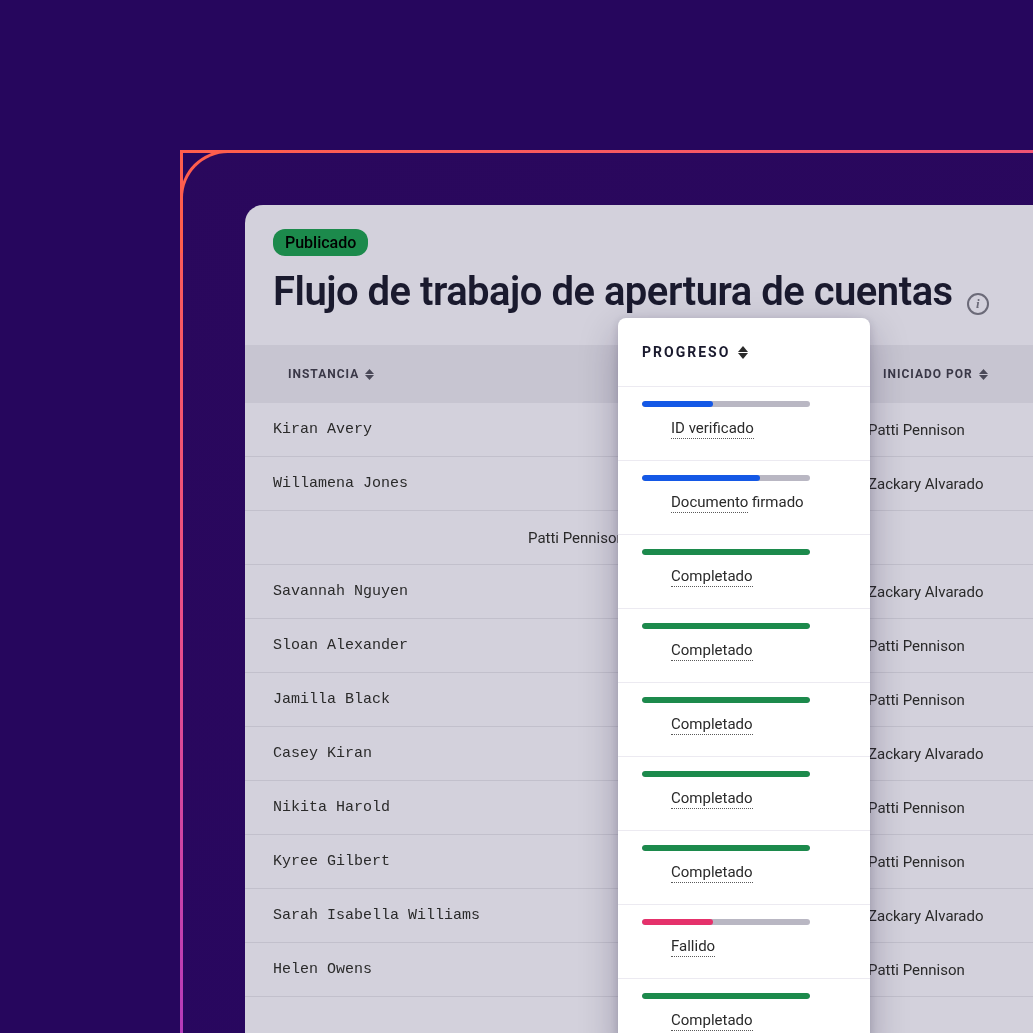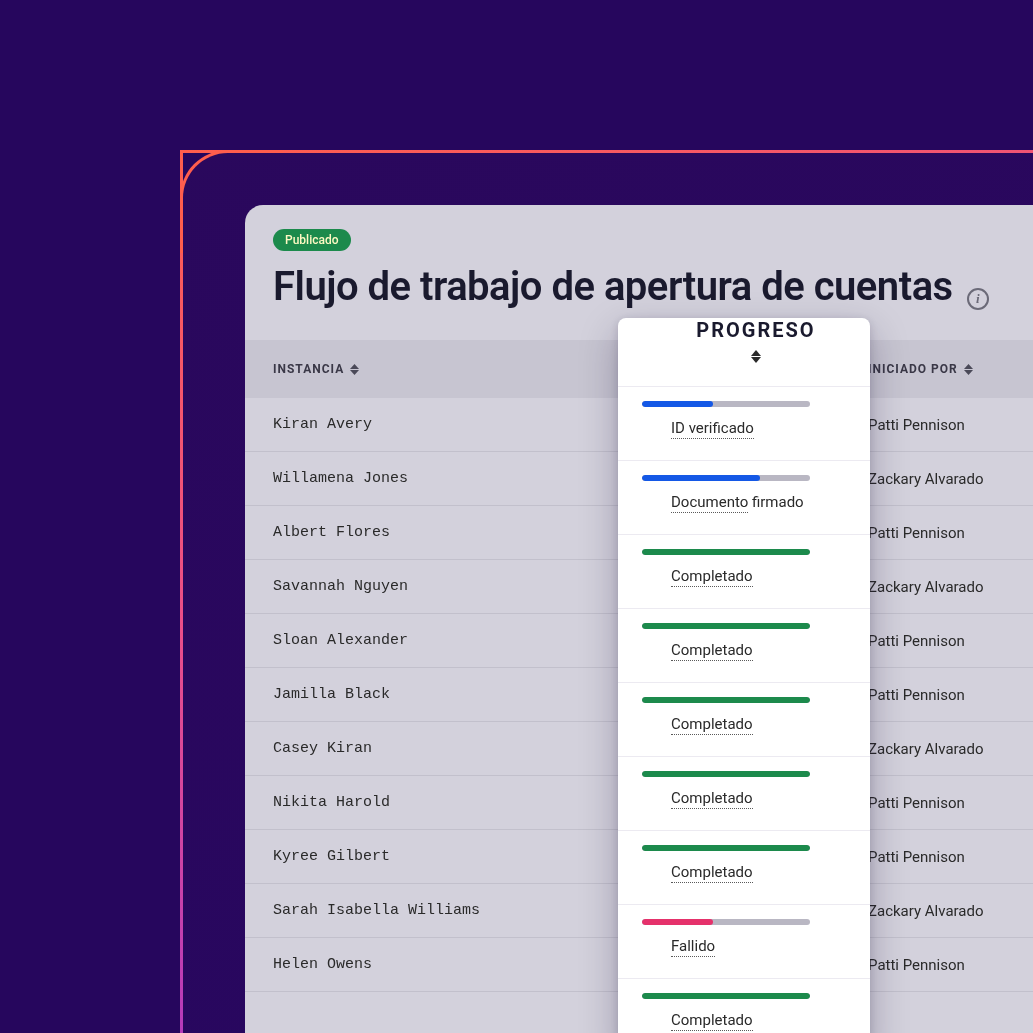--- a/index.html
+++ b/index.html
@@ -49,22 +49,22 @@
   background: #d3d1dc;
   border-top-left-radius: 18px;
   overflow: visible;
 }
 .panel-header {
   padding: 24px 28px 30px 28px;
 }
 .badge {
   display: inline-block;
   background: #1c8a4c;
-  color: #fef9c3;
-  font-size: 12px;
+  color: #000000;
+  font-size: 16px;
   font-weight: 500;
   padding: 4px 12px;
   border-radius: 12px;
   margin-bottom: 12px;
 }
 .title-row {
   display: flex;
   align-items: flex-end;
   gap: 14px;
 }
@@ -108,21 +108,21 @@
   color: #3a3847;
   text-transform: uppercase;
 }
 .sort-icon {
   display: inline-flex;
   flex-direction: column;
   gap: 1px;
   line-height: 0;
 }
 .sort-icon svg { display: block; }
-.col-instance { width: 340px; }
+.col-instance { width: 340px; margin-left: 15px; }
 .col-progress { width: 255px; }
 .col-initiated { flex: 1; }
 .rows { }
 .row {
   display: flex;
   align-items: center;
   height: 54px;
   border-bottom: 1px solid #c2c0cc;
   padding-left: 28px;
   font-size: 15px;
@@ -142,25 +142,24 @@
   border-radius: 8px;
   box-shadow: 0 14px 38px rgba(20,10,50,0.28), 0 2px 8px rgba(20,10,50,0.15);
   overflow: hidden;
 }
 .progress-header {
   height: 68px;
   display: flex;
   align-items: center;
   padding-left: 24px;
   gap: 8px;
-  font-size: 20px;
+  font-size: 14px;
   font-weight: 700;
   letter-spacing: 2px;
   color: #1a1a2e;
-  flex-direction: column;
 }
 .progress-cell {
   height: 74px;
   border-top: 1px solid #eceaf1;
   padding: 14px 24px 0 24px;
 }
 .bar-track {
   position: relative;
   width: 168px;
   height: 6px;
@@ -234,21 +233,20 @@
           <div class="cell-instance">Kiran Avery</div>
           <div class="cell-progress-spacer"></div>
           <div class="cell-initiated">Patti Pennison</div>
         </div>
         <div class="row">
           <div class="cell-instance">Willamena Jones</div>
           <div class="cell-progress-spacer"></div>
           <div class="cell-initiated">Zackary Alvarado</div>
         </div>
         <div class="row">
-          <div class="cell-instance">Albert Flores</div>
           <div class="cell-progress-spacer"></div>
           <div class="cell-initiated">Patti Pennison</div>
         </div>
         <div class="row">
           <div class="cell-instance">Savannah Nguyen</div>
           <div class="cell-progress-spacer"></div>
           <div class="cell-initiated">Zackary Alvarado</div>
         </div>
         <div class="row">
           <div class="cell-instance">Sloan Alexander</div>

